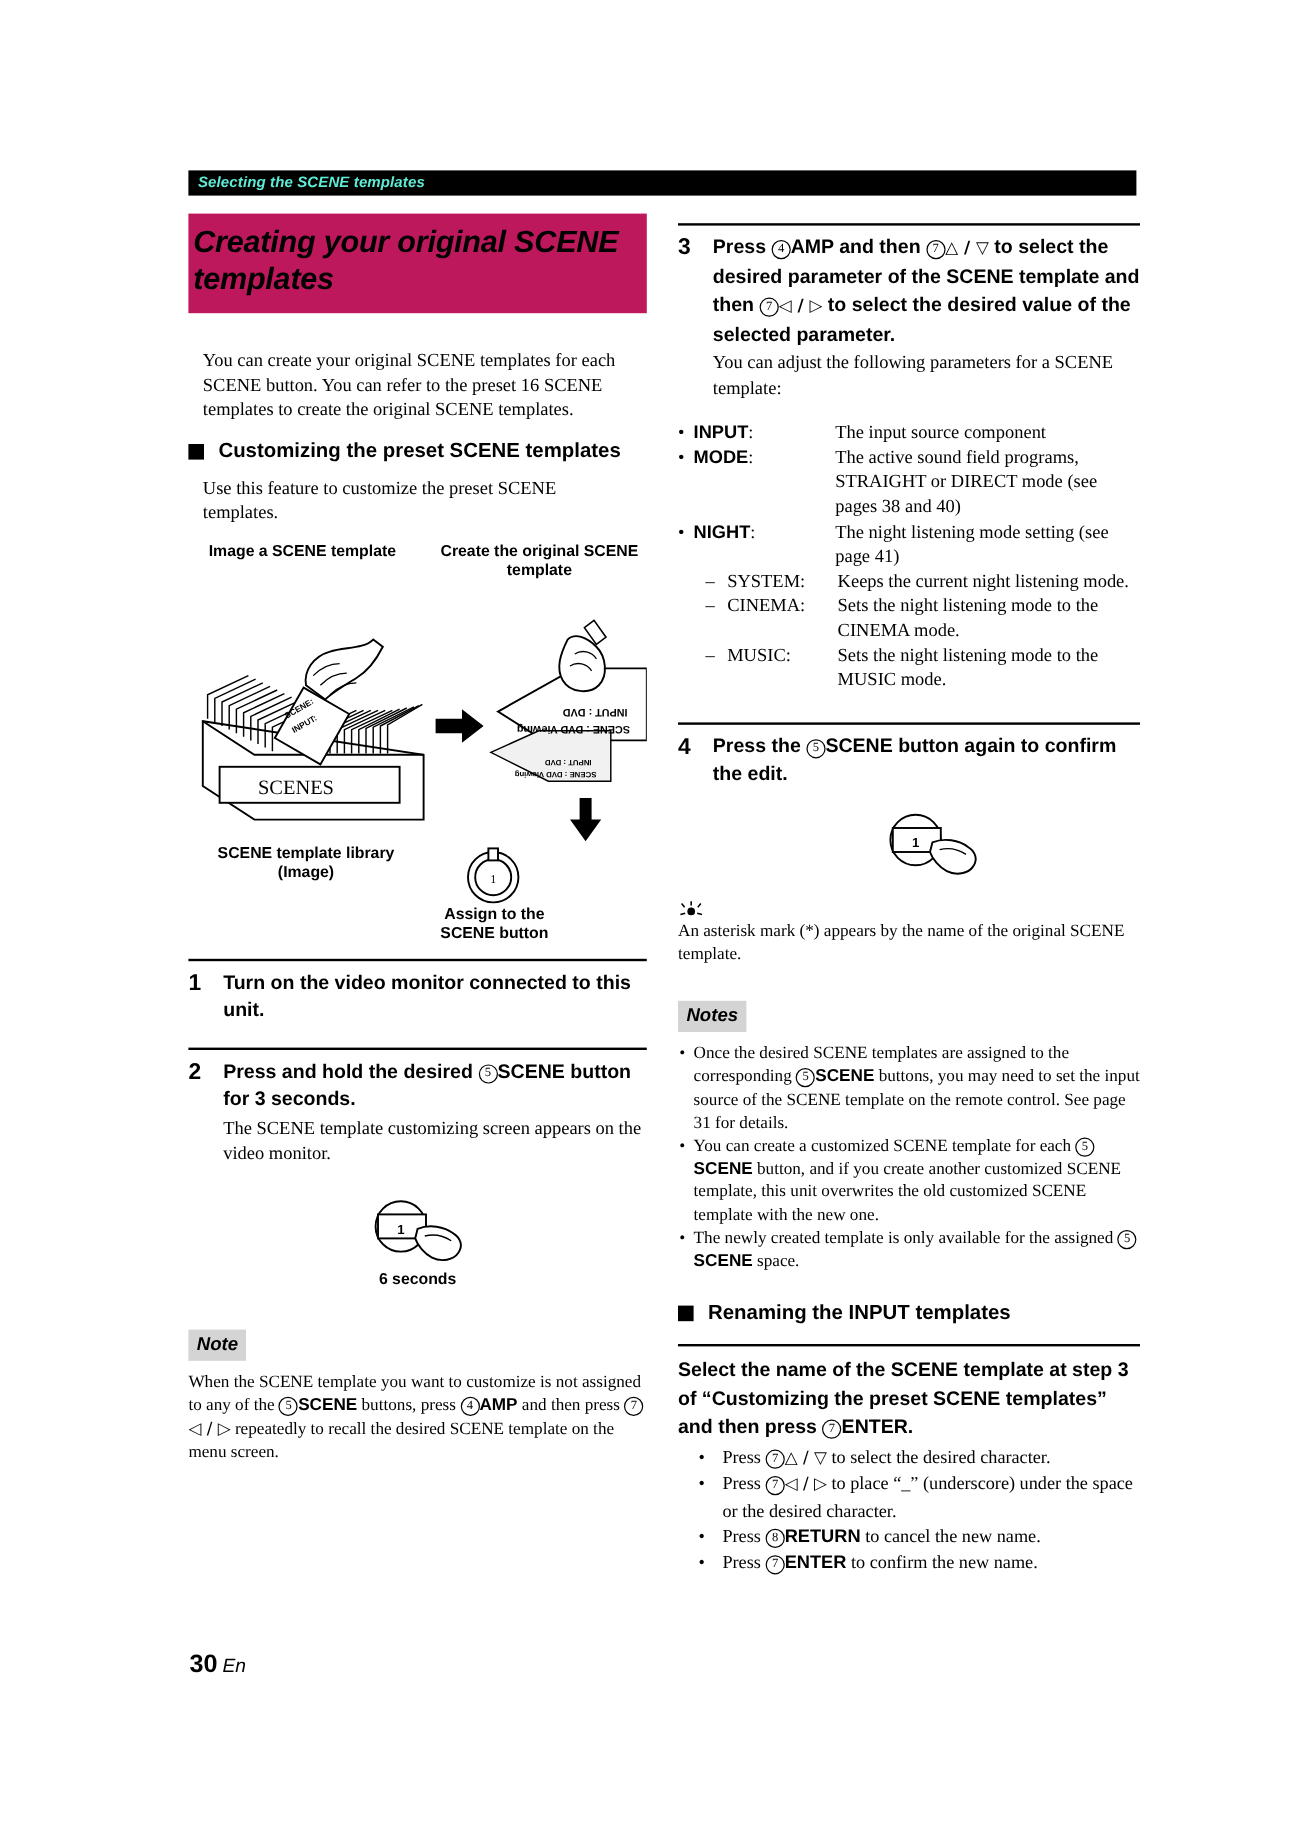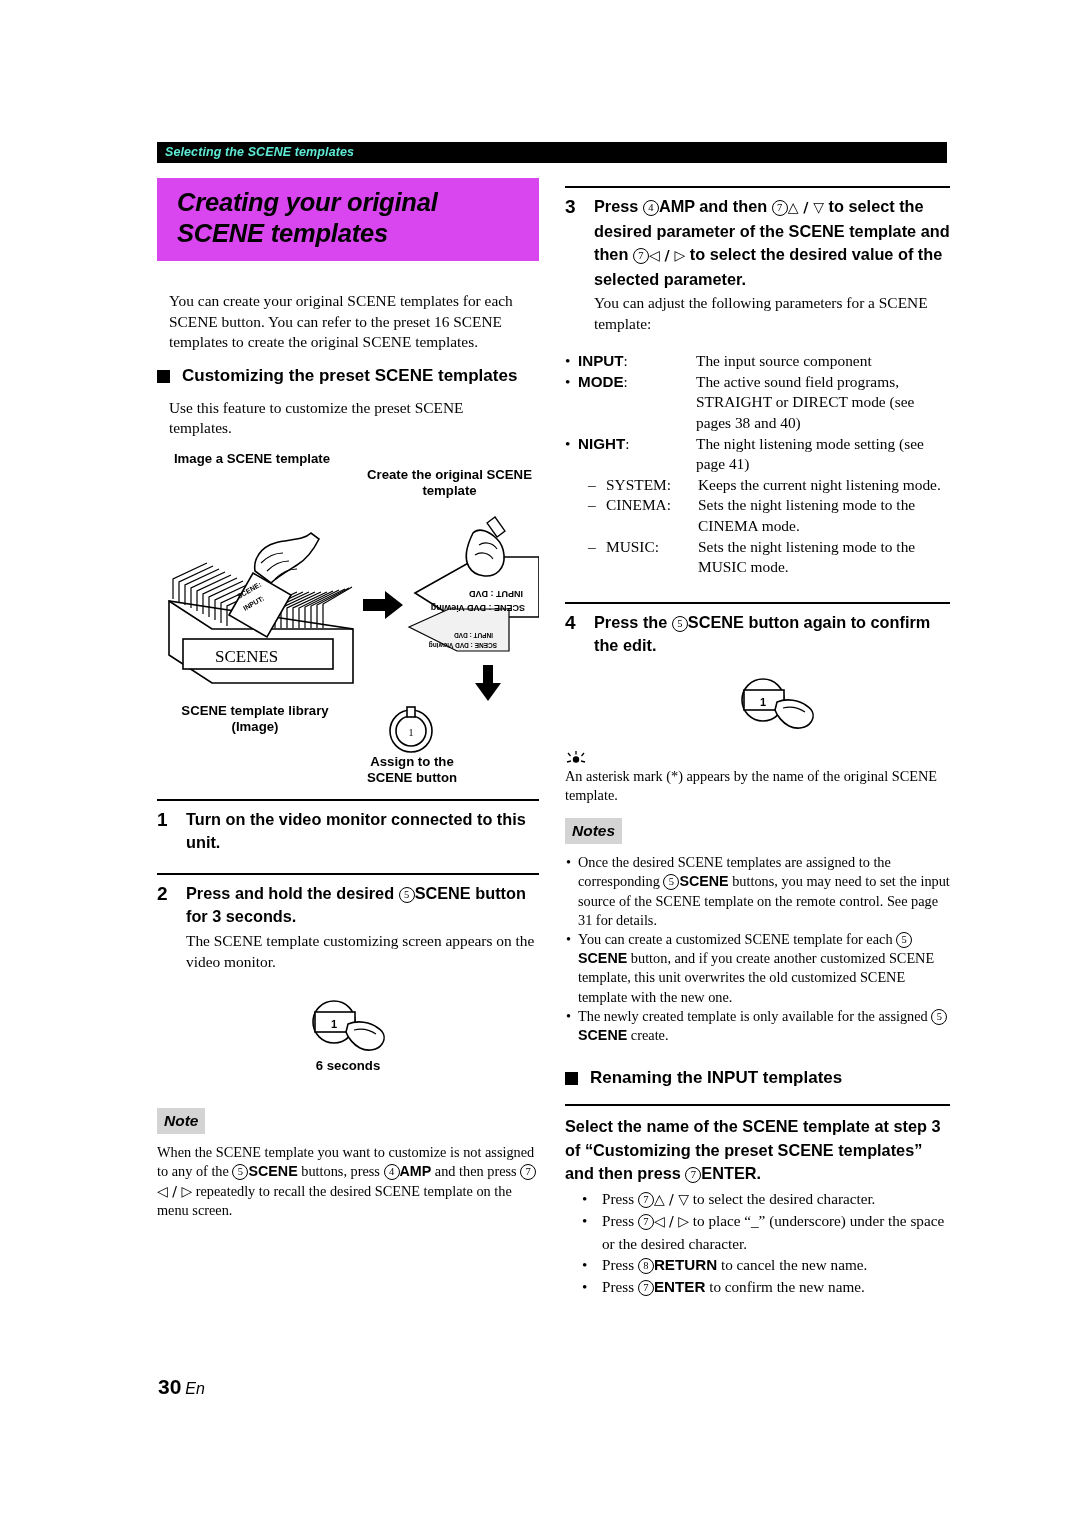--- a/index.html
+++ b/index.html
@@ -52,22 +52,22 @@
   }
   .col-right {
     position: absolute;
     left: 565px;
     top: 186px;
     width: 385px;
   }
 
   
   .chapter-title {
-    background: #d946ef;
-    padding: 9px 10px 12px 20px;
+    background: #be185d;
+    padding: 9px 10px 12px 4px;
     box-sizing: border-box;
     width: 382px;
   }
   .chapter-title h1 {
     margin: 0;
     font-family: "Liberation Sans", sans-serif;
     font-style: italic;
     font-weight: bold;
     font-size: 25.5px;
     line-height: 31px;
@@ -317,21 +317,21 @@
 
     <div class="sec-head">
       <span class="sq"></span>
       <span class="sec-title">Customizing the preset SCENE templates</span>
     </div>
     <p class="body">Use this feature to customize the preset SCENE templates.</p>
 
     <div class="figure">
 
       <div class="fig-label" style="left:0px; top:0px; width:190px;">Image a SCENE template</div>
-      <div class="fig-label" style="left:205px; top:16px; width:175px;">Create the original SCENE template</div>
+      <div class="fig-label" style="left:205px; top:0px; width:175px;">Create the original SCENE template</div>
 
       <svg width="382" height="215" style="position:absolute; left:0; top:36px;">
         <g fill="none" stroke="#000" stroke-width="1.6">
 
           <path d="M12 114 L12 168 L55 196 L196 196 L196 142 Z" fill="#fff"></path>
           <path d="M12 114 L55 142 L196 142"></path>
 
           <rect x="26" y="152" width="150" height="30" fill="#fff"></rect>
 
           <g stroke-width="1.2">
@@ -521,26 +521,26 @@
           <line x1="11" y1="1" x2="11" y2="4.5"></line>
           <line x1="19" y1="3" x2="16.5" y2="6"></line>
           <line x1="2" y1="12" x2="6" y2="11"></line>
           <line x1="20" y1="12" x2="16" y2="11"></line>
         </g>
         <circle cx="11" cy="9.5" r="3.2" fill="#000"></circle>
       </svg>
       <div class="tip-body">An asterisk mark (*) appears by the name of the original SCENE template.</div>
     </div>
 
-    <div style="margin-top:13px;">
+    <div style="margin-top:29px;">
       <span class="note-tag">Notes</span>
       <ul class="bullets" style="margin-top:9px;">
         <li><span>Once the desired SCENE templates are assigned to the corresponding </span><span class="circ">5</span><span class="btn">SCENE</span><span> buttons, you may need to set the input source of the SCENE template on the remote control. See page 31 for details.</span></li>
         <li><span>You can create a customized SCENE template for each </span><span class="circ">5</span><span class="btn">SCENE</span><span> button, and if you create another customized SCENE template, this unit overwrites the old customized SCENE template with the new one.</span></li>
-        <li><span>The newly created template is only available for the assigned </span><span class="circ">5</span><span class="btn">SCENE</span><span> create.</span></li>
+        <li><span>The newly created template is only available for the assigned </span><span class="circ">5</span><span class="btn">SCENE</span><span> space.</span></li>
       </ul>
     </div>
 
     <div class="sec-head" style="margin-top:22px;">
       <span class="sq"></span>
       <span class="sec-title">Renaming the INPUT templates</span>
     </div>
 
     <div class="rename-head"><span>Select the name of the SCENE template at step 3 of “Customizing the preset SCENE templates” and then press </span><span class="circ">7</span><span class="btn">ENTER</span><span>.</span></div>
 

